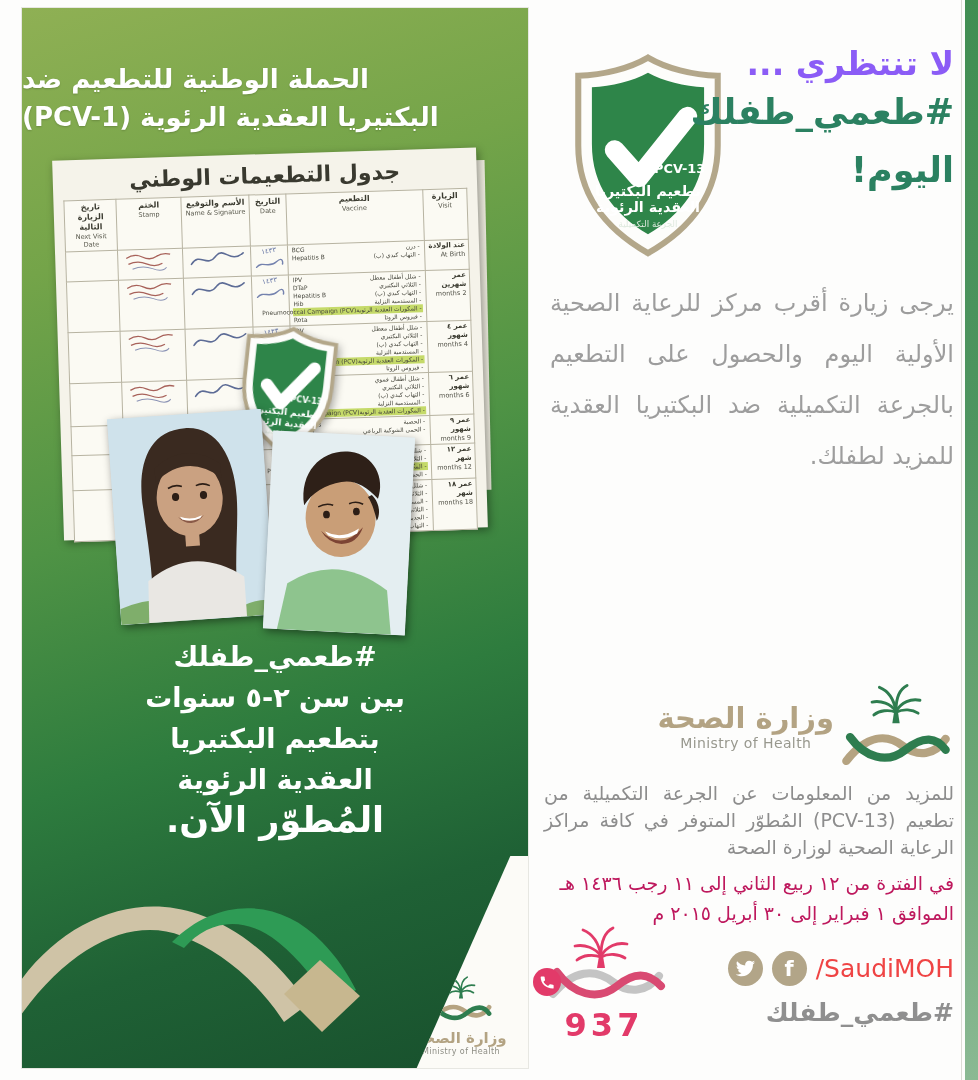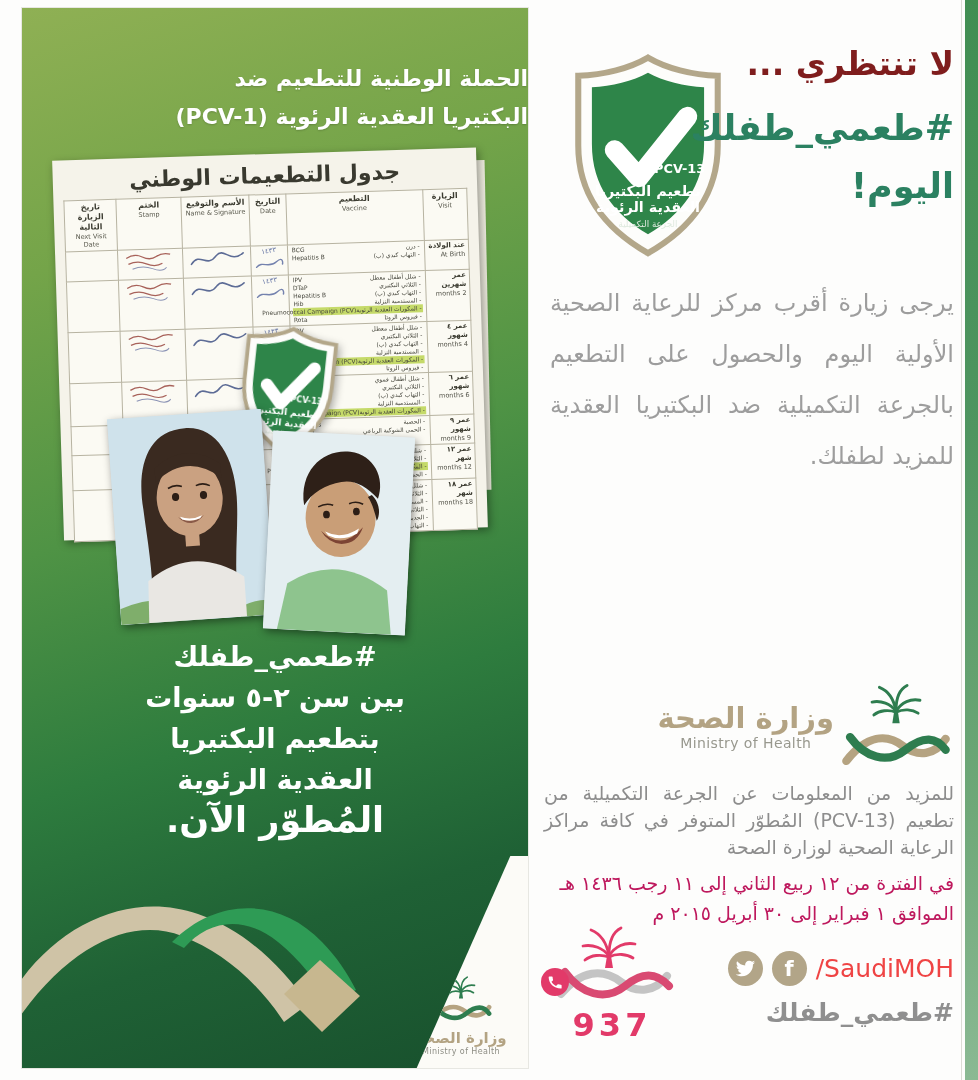--- a/index.html
+++ b/index.html
@@ -8,22 +8,22 @@
 
   
   .edge-line{position:absolute;right:16px;top:0;width:1px;height:1080px;background:#dcdcd6;}
   .edge-strip{position:absolute;right:0;top:0;width:13px;height:1080px;
     background:linear-gradient(180deg,#418e52 0%,#4f9560 40%,#6fa878 75%,#8ab993 100%);}
 
   
   .poster{position:absolute;left:22px;top:8px;width:506px;height:1060px;overflow:hidden;
     background:linear-gradient(162deg,#8fb054 0%,#74a449 22%,#4f9345 45%,#2e7c3e 65%,#1f6135 82%,#18502d 100%);
     box-shadow:0 0 0 1px #e7e7e2;}
-  .poster-title{position:absolute;top:52px;left:0;width:100%;text-align:right;color:#ffffff;
-    font-weight:bold;font-size:22px;line-height:38px;text-shadow:0 1px 2px rgba(0,0,0,.18);}
+  .poster-title{position:absolute;top:52px;left:0;width:100%;text-align:left;color:#ffffff;
+    font-weight:bold;font-size:26px;line-height:38px;text-shadow:0 1px 2px rgba(0,0,0,.18);}
 
   
   .card-backsheet{position:absolute;left:452px;top:152px;width:14px;height:330px;background:#eceadd;
     transform:rotate(-1.2deg);}
   .vax-card{position:absolute;left:36px;top:146px;width:424px;height:380px;background:#f5f3ea;
     transform:rotate(-1.8deg);box-shadow:2px 3px 9px rgba(0,0,0,.38);padding:6px 10px;box-sizing:border-box;}
   .card-title{text-align:center;font-size:22px;font-weight:bold;color:#39392f;margin:3px 0 6px;}
   .vax-table{width:100%;border-collapse:collapse;table-layout:fixed;background:#fbfaf3;}
   .vax-table th,.vax-table td{border:1px solid #b7b3a1;vertical-align:top;padding:1px 3px;}
   .vax-table th{padding:2px 2px;}
@@ -59,33 +59,33 @@
     clip-path:polygon(96.5% 0,100% 0,100% 100%,78% 100%);}
   .moh-small{position:absolute;right:6px;bottom:12px;width:122px;text-align:center;}
   .moh-small svg{width:66px;height:52px;}
   .moh-small .moh-ar{color:#b3a383;font-size:15px;font-weight:bold;line-height:17px;}
   .moh-small .moh-en{color:#8d8d84;font-size:8px;letter-spacing:.4px;}
 
   
   .panel{position:absolute;left:528px;top:0;width:434px;height:1080px;}
   .shield-big{position:absolute;left:26px;top:50px;width:188px;}
   .headline{position:absolute;right:8px;top:44px;text-align:right;}
-  .headline .muted{color:#7f1d1d;font-size:33px;font-weight:bold;margin-bottom:16px;}
+  .headline .muted{color:#8b5cf6;font-size:33px;font-weight:bold;}
   .headline .green{color:#2b8161;font-size:35px;font-weight:bold;line-height:58px;}
   .para{position:absolute;right:8px;top:278px;width:404px;margin:0;font-size:24px;line-height:51px;
     color:#9d9d9d;text-align:justify;}
   .moh-right{position:absolute;right:8px;top:680px;display:flex;align-items:center;justify-content:flex-end;}
   .moh-right svg{width:116px;height:92px;margin-left:4px;}
   .moh-right .moh-ar{color:#b3a383;font-size:29px;font-weight:bold;line-height:34px;text-align:center;}
   .moh-right .moh-en{color:#98988e;font-size:14px;text-align:center;letter-spacing:.4px;}
   .info{position:absolute;right:8px;top:780px;width:410px;margin:0;font-size:19px;line-height:27px;
     color:#8d8d8d;text-align:justify;}
   .dates{position:absolute;right:8px;top:868px;width:410px;margin:0;font-size:19px;line-height:30px;
     color:#be185d;text-align:right;}
-  .logo-937{position:absolute;left:8px;top:924px;width:152px;text-align:center;}
+  .logo-937{position:absolute;left:0;top:924px;width:152px;text-align:center;}
   .logo-937 .num{color:#e23a69;font-size:32px;font-weight:bold;letter-spacing:4px;margin-top:-6px;}
   .links{position:absolute;right:8px;top:942px;text-align:right;}
   .links .website{font-size:25px;font-weight:bold;color:#4d4d4d;letter-spacing:.3px;}
   .social-row{margin-top:9px;display:flex;justify-content:flex-end;align-items:center;gap:9px;}
   .circle{width:35px;height:35px;border-radius:50%;background:#b2a588;color:#fff;display:flex;
     align-items:center;justify-content:center;font-weight:bold;font-size:21px;}
   .handle{font-size:25px;font-weight:normal;color:#ef4444;}
   .links .hashtag{margin-top:12px;font-size:25px;font-weight:bold;color:#8f8f8f;}
 </style>
 </head>

